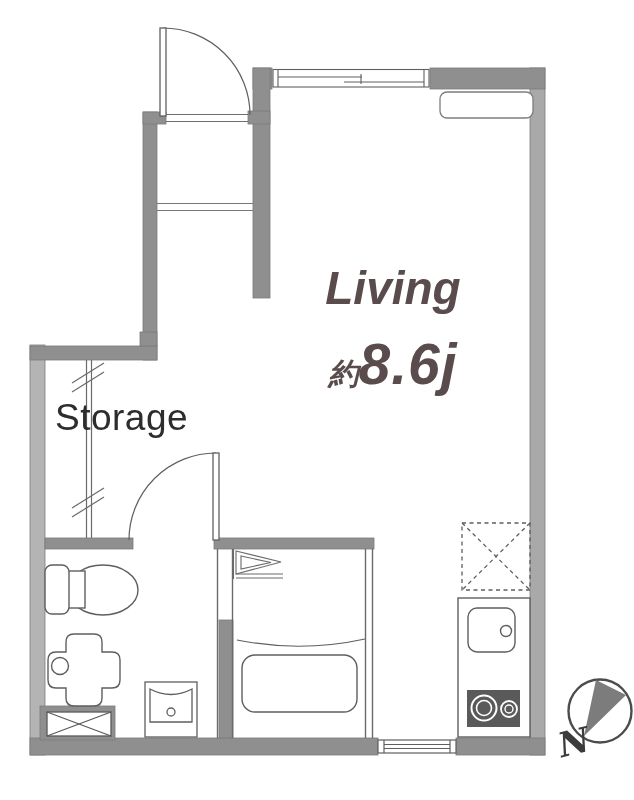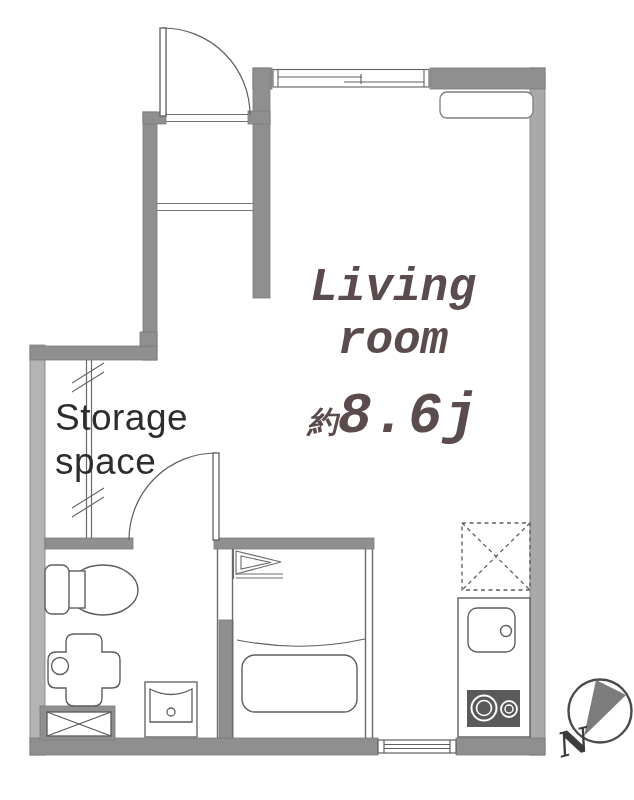--- a/index.html
+++ b/index.html
@@ -7,21 +7,21 @@
        font-family:"Liberation Sans", sans-serif;}
   #plan{position:absolute;left:0;top:0;}
   .abs{position:absolute;}
   .storage-label{
     left:55px;top:396px;width:120px;
     color:#2d2d2d;font-size:37px;line-height:44px;
     font-family:"Liberation Sans", sans-serif;letter-spacing:0.5px;
   }
   .living-label{
     left:268px;top:262px;width:250px;text-align:center;
-    color:#5a4c4c;font-family:Liberation Mono, monospace;
+    color:#5a4c4c;font-family:Liberation Sans, sans-serif;
     font-style:italic;font-weight:bold;
   }
   .living-line{font-size:46px;line-height:53px;}
   .area-line{margin-top:19px;line-height:60px;}
   .area-prefix{font-size:30px;vertical-align:baseline;}
   .area-value{font-size:57px;letter-spacing:1px;}
   .compass-label{
     left:552px;top:722px;width:44px;text-align:center;
     color:#3c3c3c;font-family:"DejaVu Serif", serif;
     font-style:italic;font-weight:bold;font-size:34px;
@@ -180,24 +180,22 @@
   </g>
 
   <g>
     <circle cx="600" cy="711" r="31.5" fill="#ffffff" stroke="#4c4c4c" stroke-width="2.4"></circle>
     <path d="M 584 736 L 596 680 L 626 695 Z" fill="#7c7c7c"></path>
   </g>
 </svg>
 
 <div class="abs storage-label">
   <div>Storage</div>
-  <div>space</div>
 </div>
 
 <div class="abs living-label">
   <div class="living-line">Living</div>
-  <div class="living-line">room</div>
   <div class="area-line">
     <span class="area-prefix">約</span><span class="area-value">8.6j</span>
   </div>
 </div>
 
 <div class="abs compass-label">N</div>
 
 </body></html>

